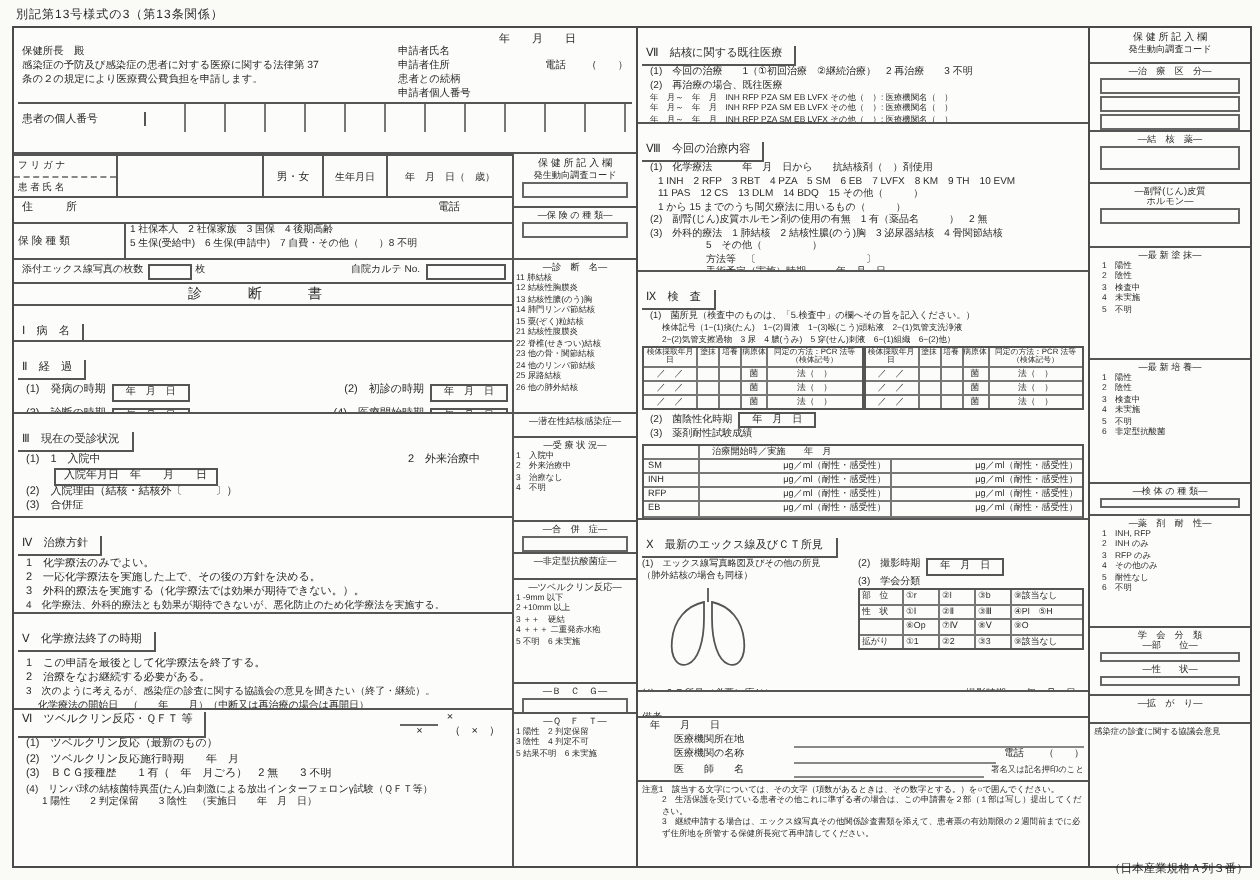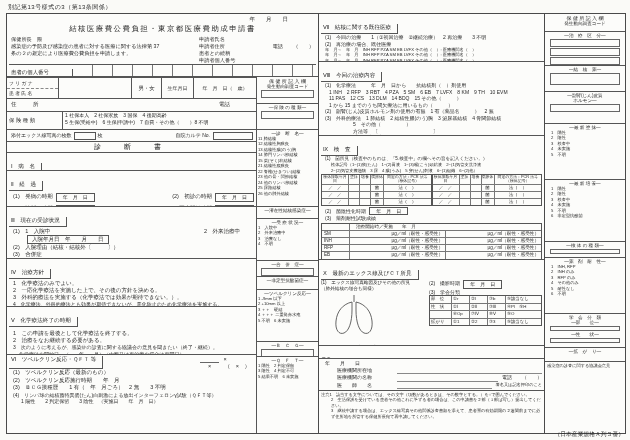--- a/index.html
+++ b/index.html
@@ -88,21 +88,20 @@
 <body>
 
 <div class="page">
   <div class="form-label">別記第13号様式の3（第13条関係）</div>
 
   <div class="main">
 
     <div class="colL">
       <div class="sec0" style="height:62px">
         <div class="daterow">年　　月　　日</div>
-        <div class="title">結核医療費公費負担・東京都医療費助成申請書</div>
         <div class="decl">
           <div class="decl-l">
             <div>保健所長　殿</div>
             <div class="nw">感染症の予防及び感染症の患者に対する医療に関する法律第 37</div>
             <div class="nw">条の２の規定により医療費公費負担を申請します。</div>
           </div>
           <div class="decl-r">
             <div>申請者氏名</div>
             <div class="flex">
                 <span>申請者住所</span>

